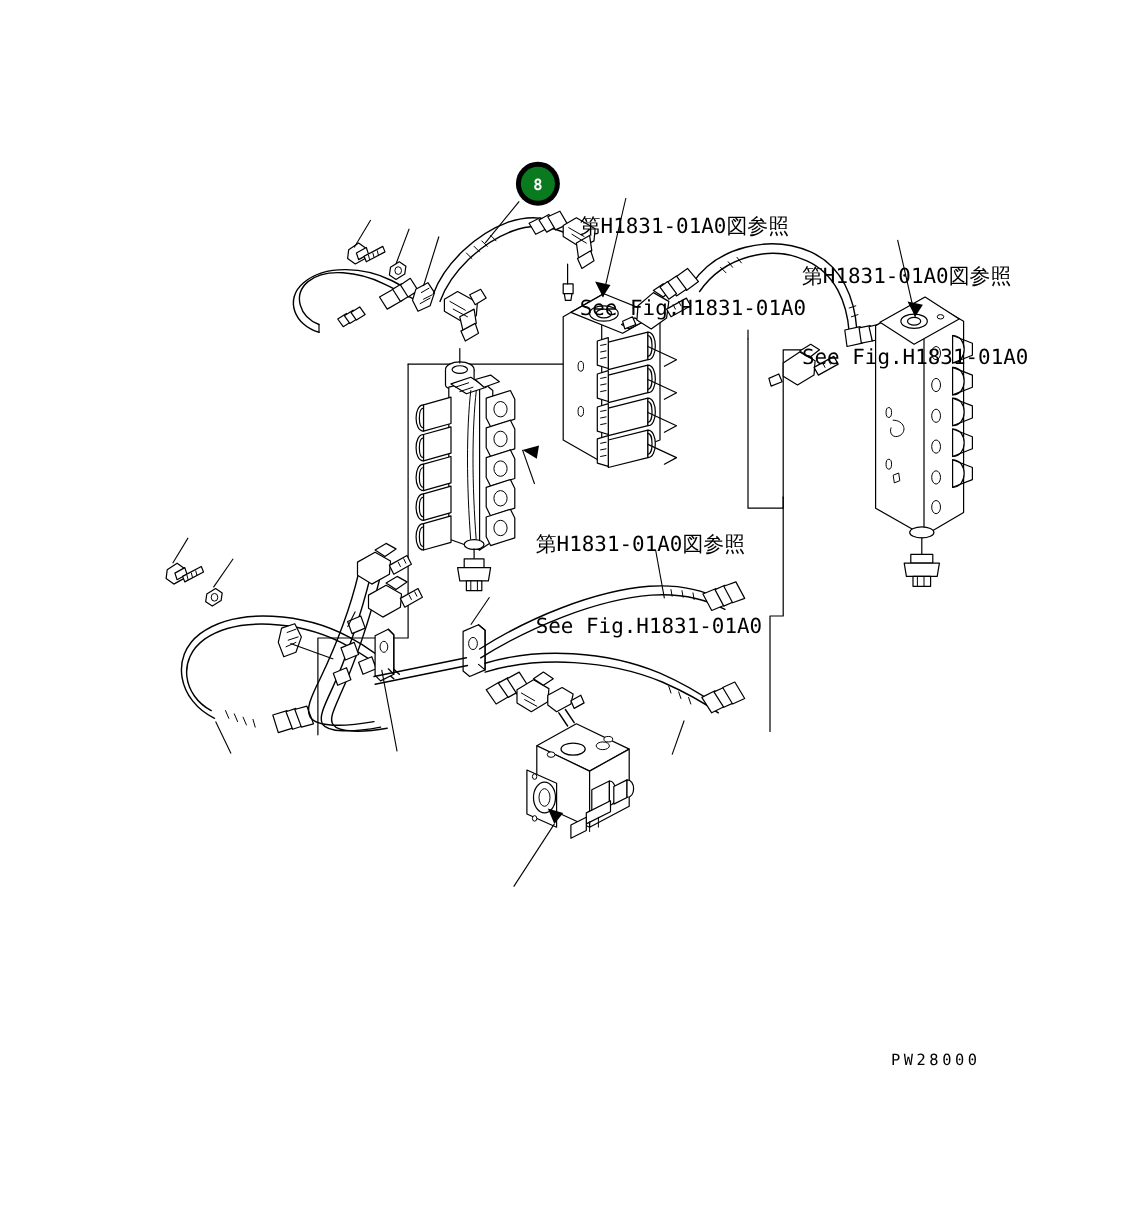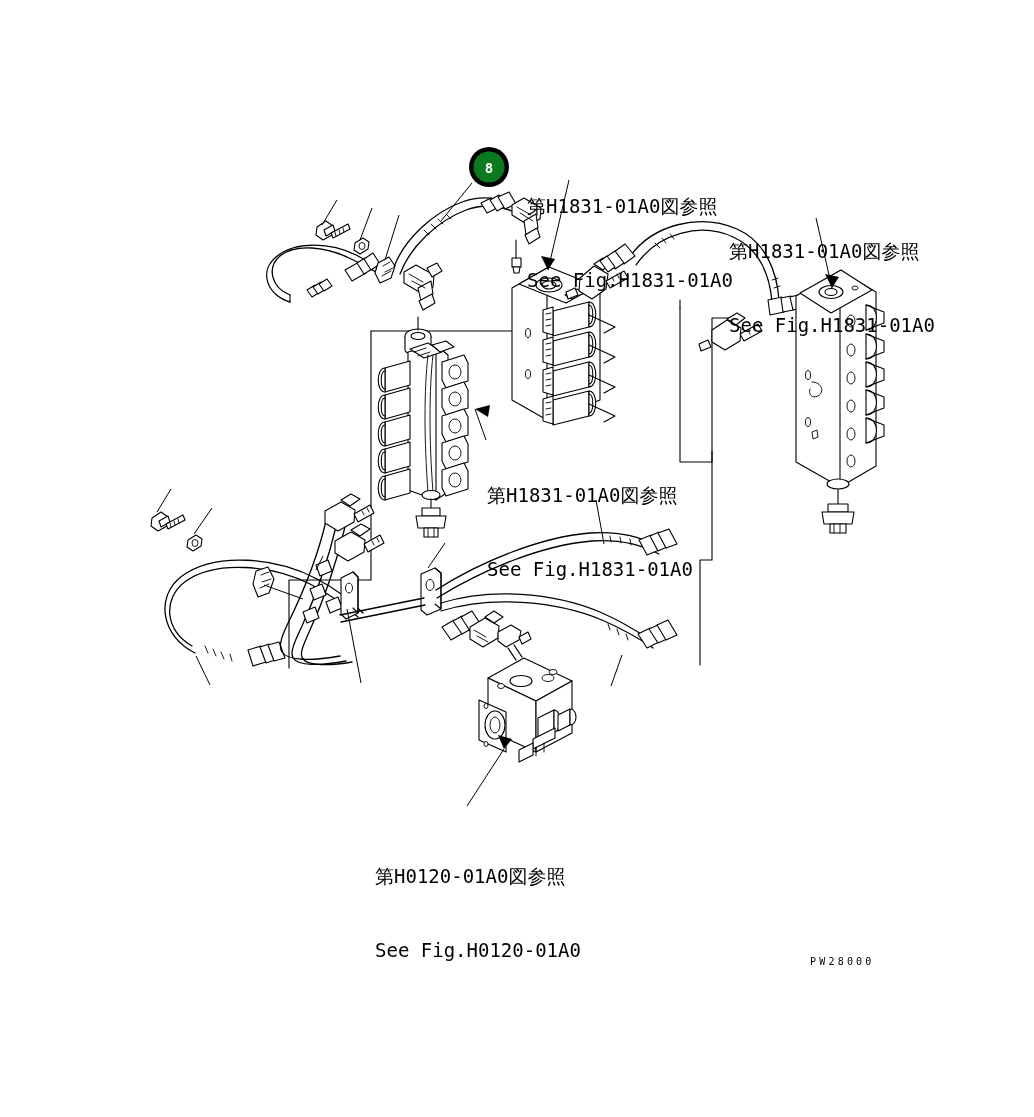--- a/index.html
+++ b/index.html
@@ -515,20 +515,16 @@
 <div class="callout" style="left:729px;top:190px;">
   <div>第H1831-01A0図参照</div>
   <div>See Fig.H1831-01A0</div>
 </div>
 
 <div class="callout" style="left:487px;top:434px;">
   <div>第H1831-01A0図参照</div>
   <div>See Fig.H1831-01A0</div>
 </div>
 
-<div class="callout" style="left:375px;top:815px;">
-  <div>第H0120-01A0図参照</div>
-  <div>See Fig.H0120-01A0</div>
+
+<div class="callout dwgno" style="left:810px;top:955px;font-size:14px;letter-spacing:3.2px;">PW28000</div>
+
 </div>
 
-<div class="callout dwgno" style="left:810px;top:955px;font-size:10px;letter-spacing:3.2px;">PW28000</div>
-
-</div>
-
 </body></html>

